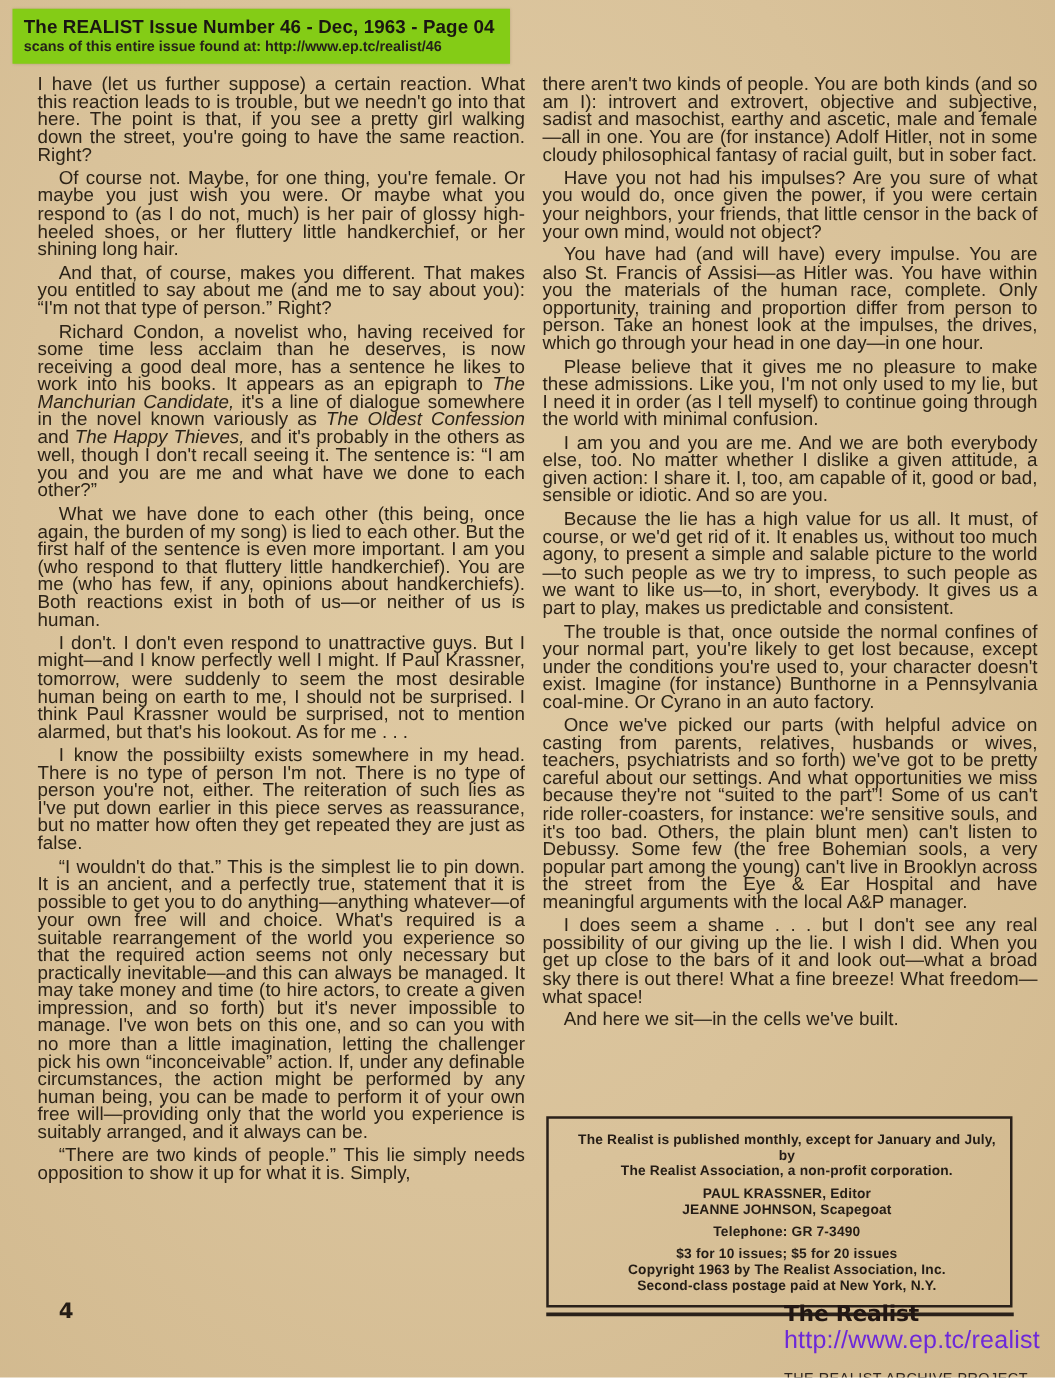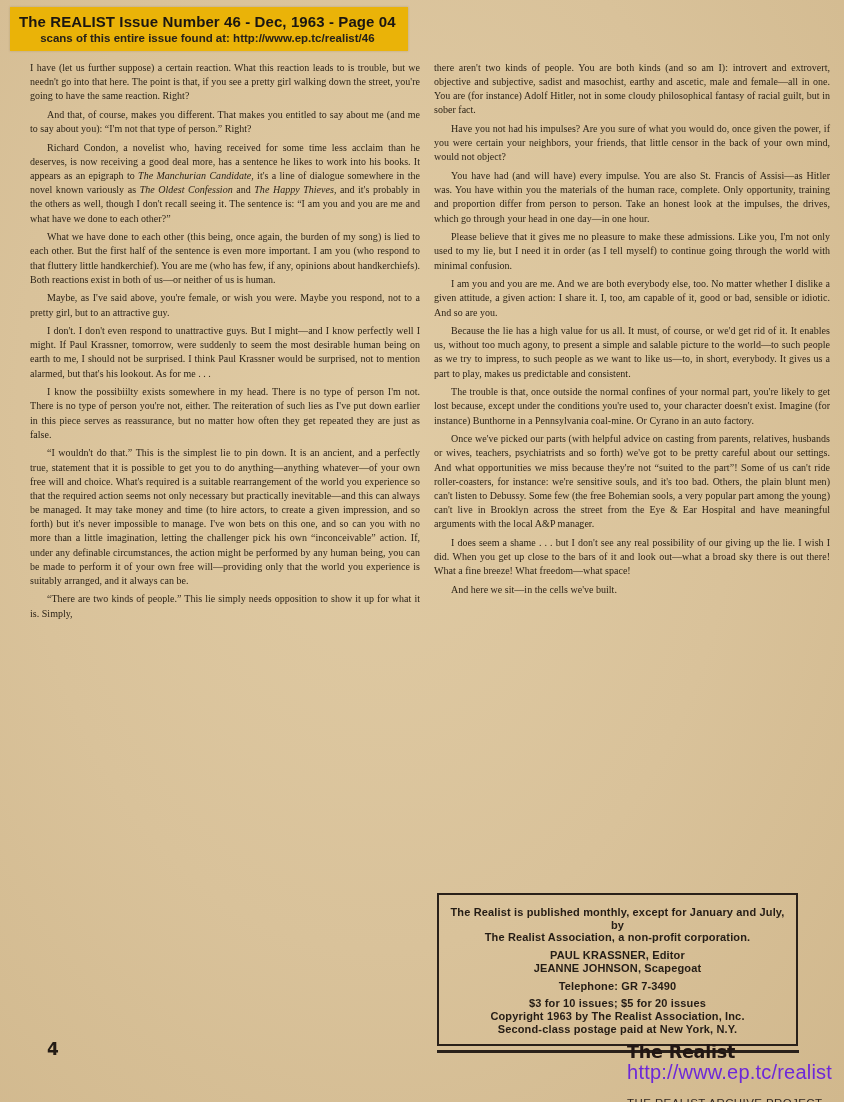--- a/index.html
+++ b/index.html
@@ -5,53 +5,52 @@
   html,body{margin:0;padding:0;}
   body{
     width:844px;height:1102px;position:relative;overflow:hidden;
     background:radial-gradient(ellipse at 45% 38%, #e0cba4 0%, #d9c29a 55%, #d1b88d 100%);
     font-family:"Liberation Sans",sans-serif;
   }
   .page{position:absolute;inset:0;}
   
   .header-box{
     position:absolute;left:10px;top:7px;
-    background:#eab308;
+    background:#84cc16;
     padding:5px 12px 6px 9px;
     box-shadow:0 0 2px rgba(120,100,70,.35);
   }
   .header-title{
     font:700 15px/19px "Liberation Sans",sans-serif;
     color:#1a1612;letter-spacing:.1px;
   }
   .header-sub{
     font:600 11.5px/14px "Liberation Sans",sans-serif;
     color:#25211b;
-    text-align:center;
   }
   
   .article{position:absolute;left:30px;top:61px;width:800px;display:flex;gap:14px;}
   .col{color:#2c2317;}
   .colL{width:390px;}
   .colR{width:396px;}
   .col p{
     margin:0 0 4.5px 0;
-    font-family:Liberation Serif, serif;
-    font-size:10px;line-height:14.15px;
+    font-family:Liberation Sans, sans-serif;
+    font-size:15px;line-height:14.15px;
     text-align:justify;
     text-indent:17px;
     letter-spacing:.02px;
   }
   .col p.noind{text-indent:0;}
   .col i{font-style:italic;}
   
   .masthead{
     position:absolute;left:437px;top:893px;width:341px;
     border:2.5px solid #2a211a;
-    padding:11px 8px 9px 8px;
+    padding:11px 8px 9px 20px;
     text-align:center;
     font:700 11px/12.7px "Liberation Sans",sans-serif;
     color:#241c15;letter-spacing:.15px;
   }
   .masthead::after{
     content:"";position:absolute;left:-2.5px;right:-2.5px;bottom:-9px;height:3.5px;
     background:#2a211a;
   }
   .masthead .grp{margin:0 0 5px 0;}
   .masthead .grp:last-child{margin:0;}
@@ -74,24 +73,24 @@
 <div class="page">
 
   <div class="header-box">
     <div class="header-title">The REALIST Issue Number 46 - Dec, 1963 - Page 04</div>
     <div class="header-sub">scans of this entire issue found at: http://www.ep.tc/realist/46</div>
   </div>
 
   <div class="article">
     <div class="col colL">
         <p class="noind">I have (let us further suppose) a certain reaction. What this reaction leads to is trouble, but we needn't go into that here. The point is that, if you see a pretty girl walking down the street, you're going to have the same reaction. Right?</p>
+        <p>Of course not. Maybe, for one thing, you're female. Or maybe you just wish you were. Or maybe what you respond to (as I do not, much) is her pair of glossy high-heeled shoes, or her fluttery little handkerchief, or her shining long hair.</p>
         <p>And that, of course, makes you different. That makes you entitled to say about me (and me to say about you): “I'm not that type of person.” Right?</p>
         <p>Richard Condon, a novelist who, having received for some time less acclaim than he deserves, is now receiving a good deal more, has a sentence he likes to work into his books. It appears as an epigraph to <i>The Manchurian Candidate,</i> it's a line of dialogue somewhere in the novel known variously as <i>The Oldest Confession</i> and <i>The Happy Thieves,</i> and it's probably in the others as well, though I don't recall seeing it. The sentence is: “I am you and you are me and what have we done to each other?”</p>
         <p>What we have done to each other (this being, once again, the burden of my song) is lied to each other. But the first half of the sentence is even more important. I am you (who respond to that fluttery little handkerchief). You are me (who has few, if any, opinions about handkerchiefs). Both reactions exist in both of us—or neither of us is human.</p>
-        <p>Maybe, as I've said above, you're female, or wish you were. Maybe you respond, not to a pretty girl, but to an attractive guy.</p>
         <p>I don't. I don't even respond to unattractive guys. But I might—and I know perfectly well I might. If Paul Krassner, tomorrow, were suddenly to seem the most desirable human being on earth to me, I should not be surprised. I think Paul Krassner would be surprised, not to mention alarmed, but that's his lookout. As for me . . .</p>
         <p>I know the possibiilty exists somewhere in my head. There is no type of person I'm not. There is no type of person you're not, either. The reiteration of such lies as I've put down earlier in this piece serves as reassurance, but no matter how often they get repeated they are just as false.</p>
         <p>“I wouldn't do that.” This is the simplest lie to pin down. It is an ancient, and a perfectly true, statement that it is possible to get you to do anything—anything whatever—of your own free will and choice. What's required is a suitable rearrangement of the world you experience so that the required action seems not only necessary but practically inevitable—and this can always be managed. It may take money and time (to hire actors, to create a given impression, and so forth) but it's never impossible to manage. I've won bets on this one, and so can you with no more than a little imagination, letting the challenger pick his own “inconceivable” action. If, under any definable circumstances, the action might be performed by any human being, you can be made to perform it of your own free will—providing only that the world you experience is suitably arranged, and it always can be.</p>
         <p>“There are two kinds of people.” This lie simply needs opposition to show it up for what it is. Simply,</p>
       </div>
     <div class="col colR">
         <p class="noind">there aren't two kinds of people. You are both kinds (and so am I): introvert and extrovert, objective and subjective, sadist and masochist, earthy and ascetic, male and female—all in one. You are (for instance) Adolf Hitler, not in some cloudy philosophical fantasy of racial guilt, but in sober fact.</p>
         <p>Have you not had his impulses? Are you sure of what you would do, once given the power, if you were certain your neighbors, your friends, that little censor in the back of your own mind, would not object?</p>
         <p>You have had (and will have) every impulse. You are also St. Francis of Assisi—as Hitler was. You have within you the materials of the human race, complete. Only opportunity, training and proportion differ from person to person. Take an honest look at the impulses, the drives, which go through your head in one day—in one hour.</p>
         <p>Please believe that it gives me no pleasure to make these admissions. Like you, I'm not only used to my lie, but I need it in order (as I tell myself) to continue going through the world with minimal confusion.</p>

